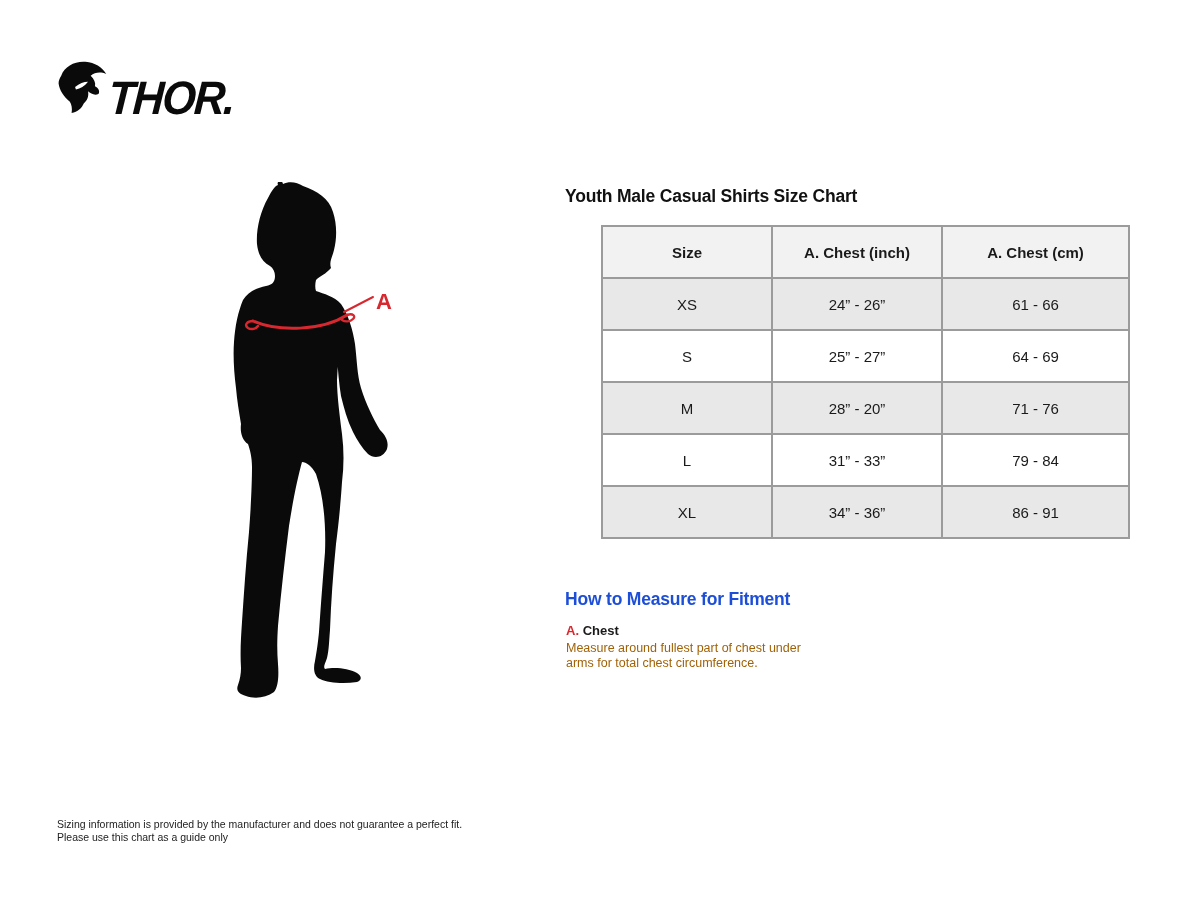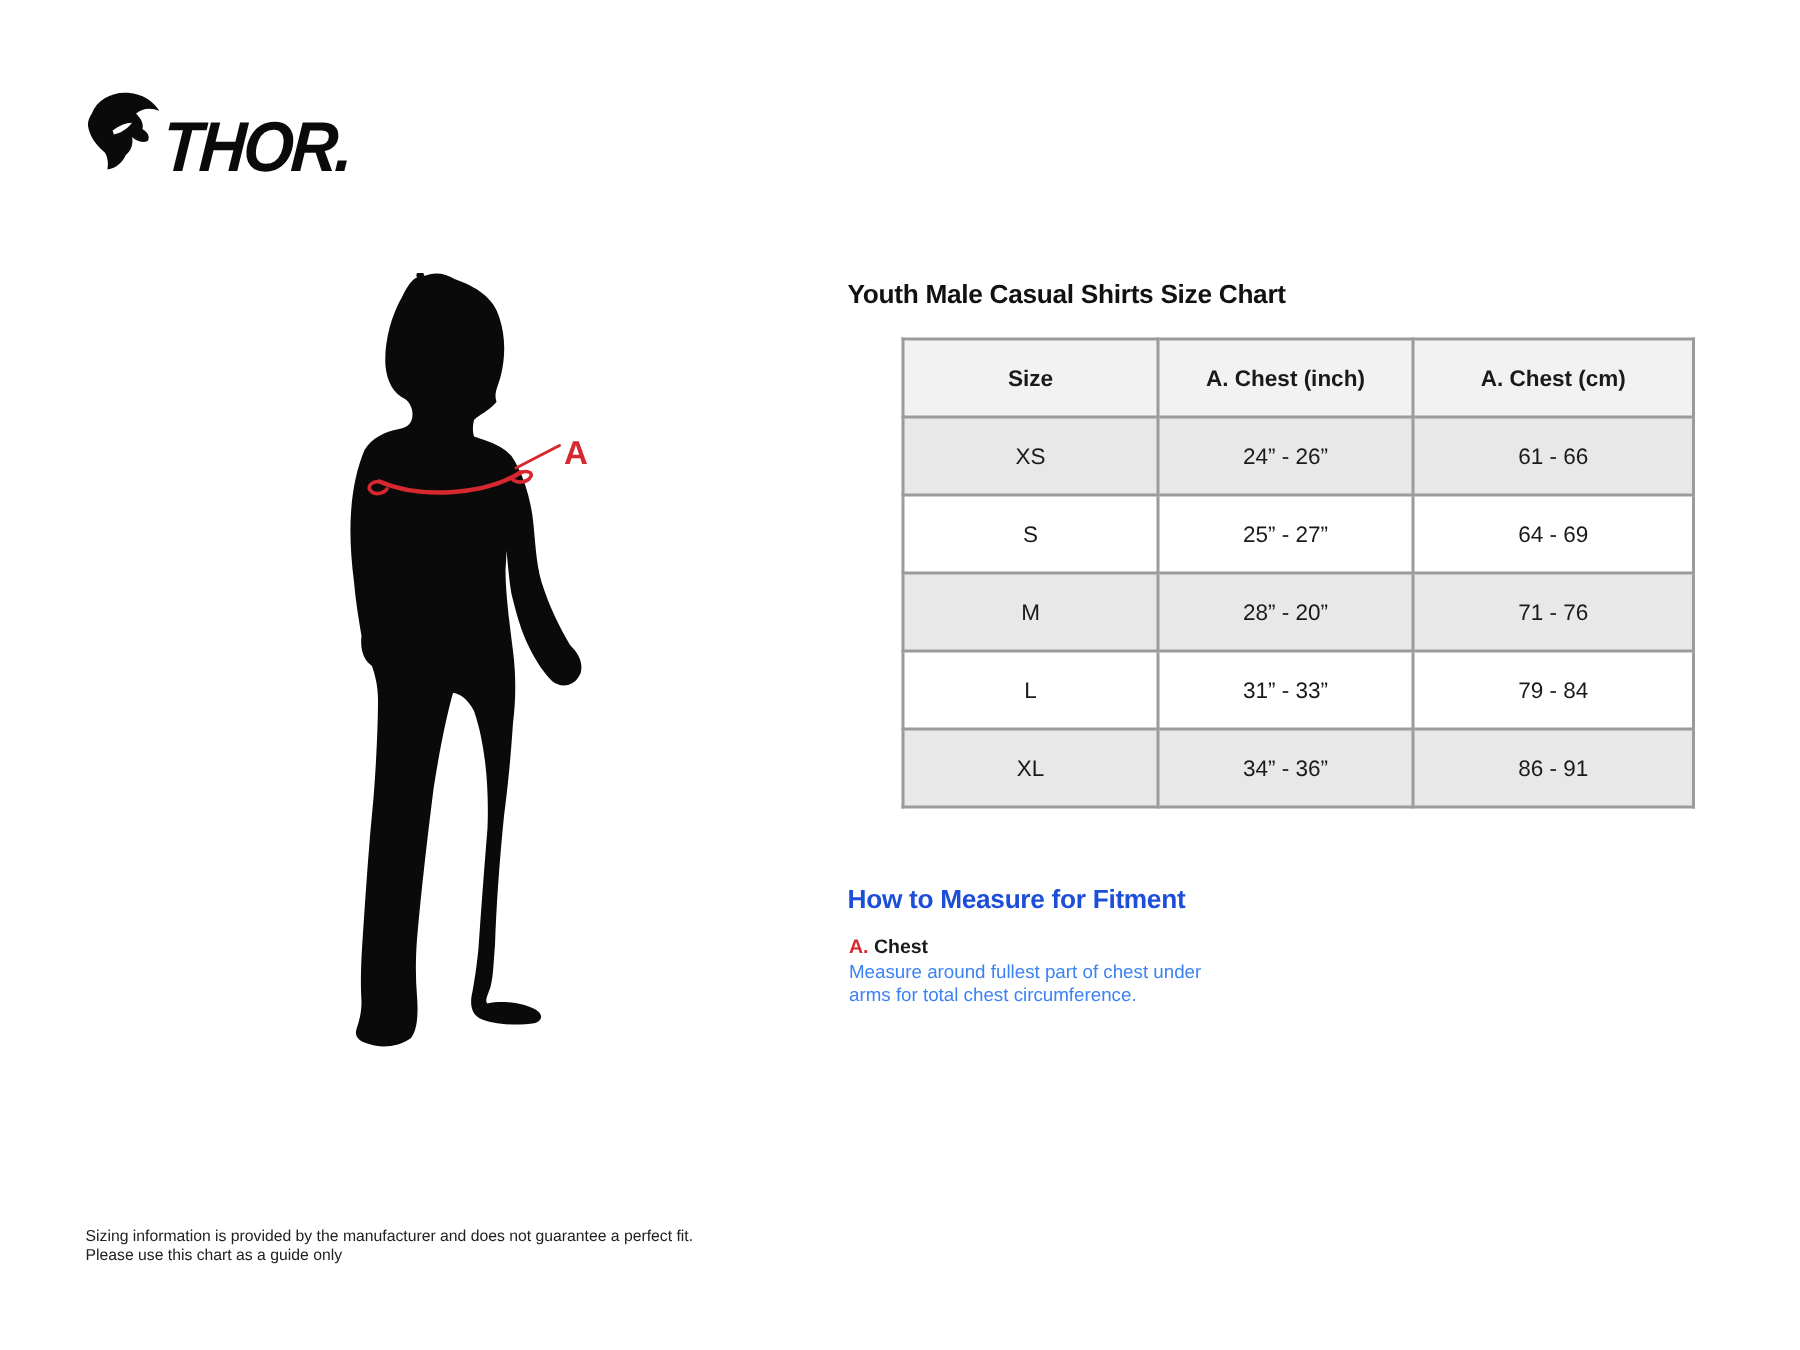--- a/index.html
+++ b/index.html
@@ -45,21 +45,21 @@
 
   .howto-heading {
     position: absolute; left: 565px; top: 589px;
     font-size: 17.5px; font-weight: bold; letter-spacing: -0.2px; color: #1d4ed8;
   }
   .measure-item { position: absolute; left: 566px; top: 623px; font-size: 13px; text-align: center; }
   .measure-key { color: #d7282f; font-weight: bold; }
   .measure-label { color: #1a1a1a; font-weight: bold; }
   .measure-desc {
     position: absolute; left: 566px; top: 641px;
-    font-size: 12.5px; line-height: 15px; color: #3b82f6; width: 240px;
+    font-size: 12.5px; line-height: 15px; color: #a16207; width: 240px;
   }
 
   
   .disclaimer {
     position: absolute; left: 57px; top: 818px;
     font-size: 10.5px; line-height: 12.5px; color: #222;
   }
 </style>
 </head>
 <body>

